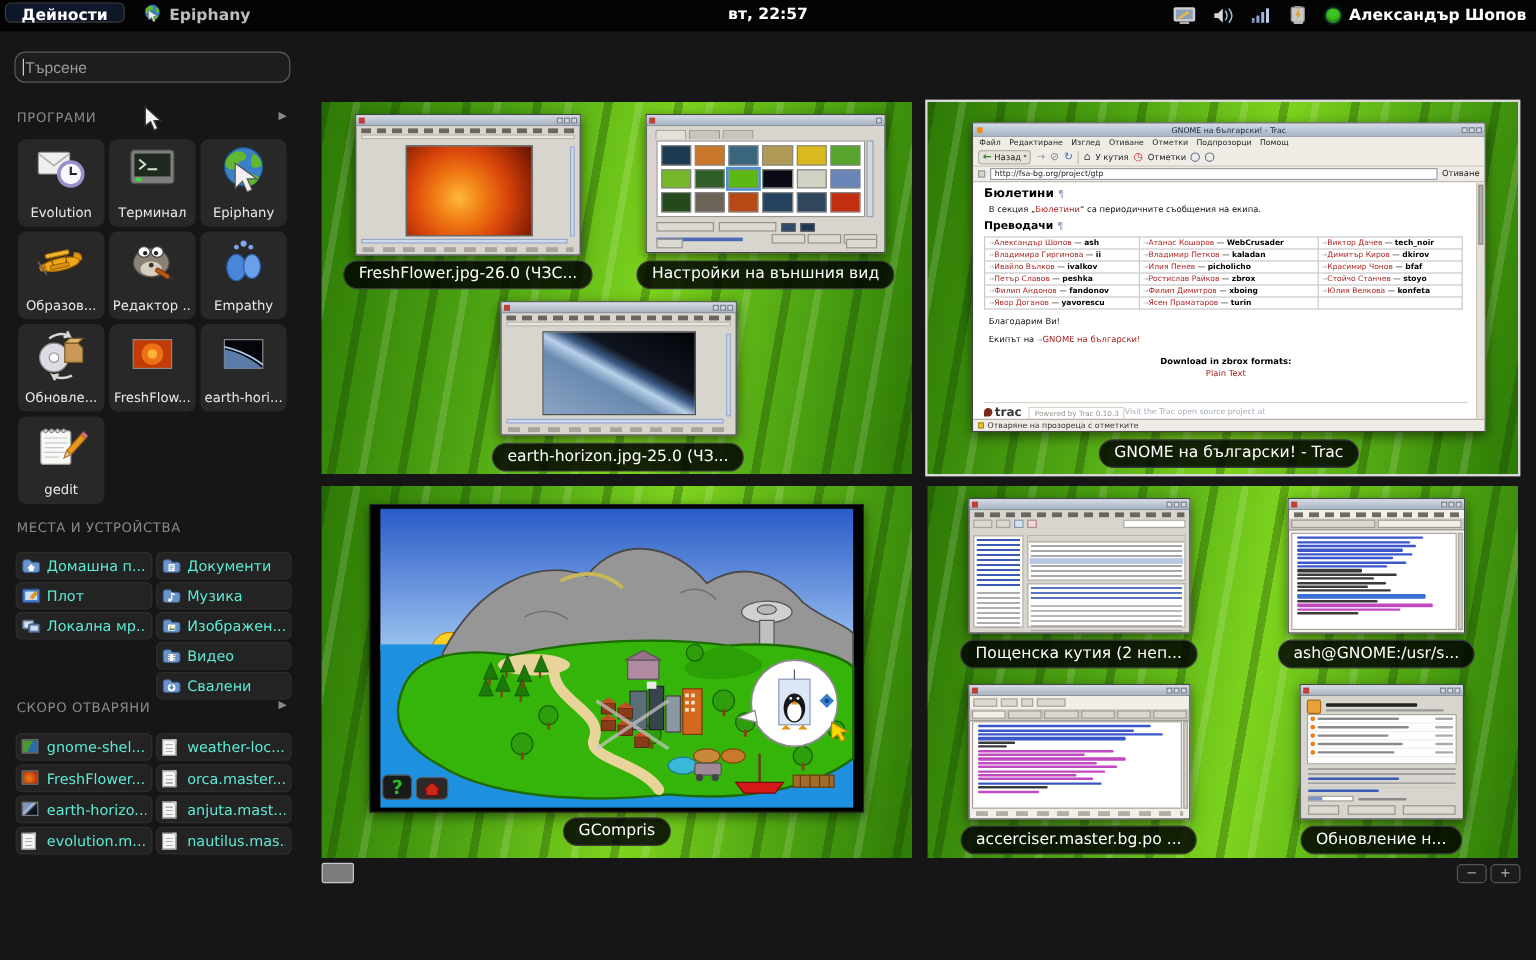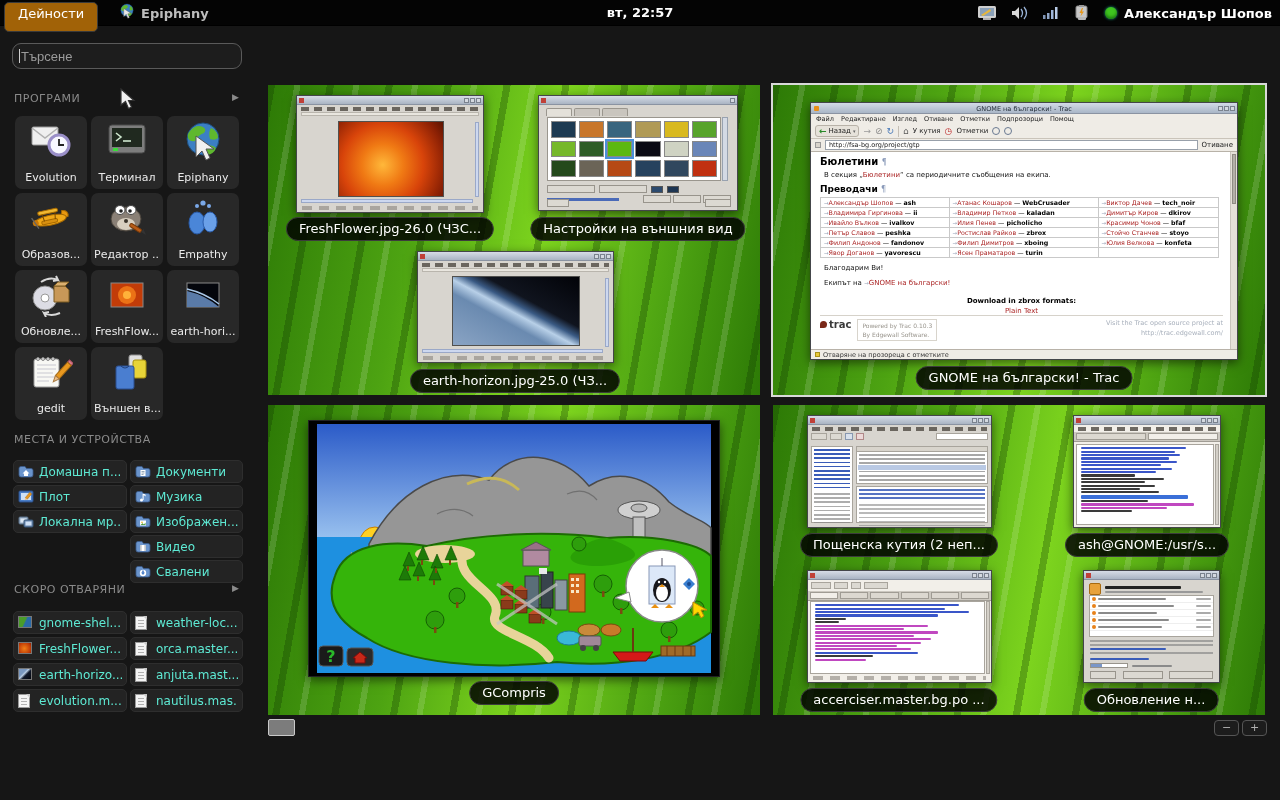--- a/index.html
+++ b/index.html
@@ -2,21 +2,21 @@
 <html style="--overview-bg: #161616; --topbar-bg: #040404; --selection-blue: #4a90d9; --wallpaper-green-light: #7dd41e; --wallpaper-green-mid: #4da312; --wallpaper-green-dark: #2d7a06; --link-red: #aa2222; --online-green: #3fc520;"><head>
 <meta charset="utf-8">
 <style>
   * { margin:0; padding:0; box-sizing:border-box; }
   html,body { width:1280px; height:800px; overflow:hidden; }
   body { font-family:"DejaVu Sans","Liberation Sans",sans-serif; background:#000; }
   .screen { position:relative; width:1280px; height:800px; background:var(--overview-bg,#161616); }
 
   
   .topbar { position:absolute; left:0; top:0; width:1280px; height:26px; background:var(--topbar-bg,#040404); color:#fff; z-index:50; border-bottom:1px solid #000; }
-  .activities { position:absolute; left:4px; top:2px; height:30px; line-height:21px; padding:0 13px; font-size:13px; font-weight:normal; color:#fff; background:#a16207; border:1px solid #3a3a3a; border-radius:5px; }
+  .activities { position:absolute; left:4px; top:2px; height:17px; line-height:21px; padding:0 13px; font-size:13px; font-weight:bold; color:#fff; background:#0f172a; border:1px solid #3a3a3a; border-radius:5px; }
   .appmenu { position:absolute; left:118px; top:3px; height:20px; display:flex; align-items:center; gap:5px; }
   .appmenu .name { font-size:13px; font-weight:bold; color:#bdbdbd; }
   .clock { position:absolute; left:50%; top:5px; transform:translateX(-50%); font-size:13px; font-weight:bold; color:#fff; }
   .tray { position:absolute; right:8px; top:0; height:26px; display:flex; align-items:center; gap:13px; }
   .tray .ticon { display:inline-flex; align-items:center; }
   .userbtn { display:flex; align-items:center; gap:7px; }
   .userdot { width:12px; height:12px; border-radius:50%; background:var(--online-green,#3fc520); box-shadow:0 0 3px #2a8, inset 0 -2px 3px rgba(0,60,0,.5); }
   .username { font-size:13px; font-weight:bold; color:#fff; }
 
   
@@ -124,21 +124,21 @@
   .t-table { border-collapse:collapse; margin-top:3px; width:99%; }
   .t-table td { border:1px solid #c9c9c9; font-size:6.3px; padding:1px 3px; white-space:nowrap; }
   .tarr { color:#9aa4b8; font-size:5.5px; }
   .tname { color:var(--link-red,#aa2222); }
   .tnick { font-weight:bold; color:#000; }
   .t-thanks { font-size:7px; color:#111; margin-top:6px; margin-left:4px; }
   .t-team { font-size:7px; color:#111; margin-top:7px; margin-left:4px; }
   .t-dl { text-align:center; margin-top:10px; }
   .t-dlh { font-size:7px; font-weight:bold; color:#000; }
   .t-dll { font-size:7px; margin-top:2px; }
-  .t-footer { display:flex; justify-content:space-between; margin-top:0; border-top:1px solid #d6d2ca; padding-top:3px; }
+  .t-footer { display:flex; margin-top:20px; border-top:1px solid #d6d2ca; padding-top:3px; }
   .t-logo { font-size:10px; font-weight:bold; color:#3a3a3a; }
   .t-logo::before { content:''; display:inline-block; width:7px; height:7px; margin-right:2px; background:#7a2818; border-radius:50% 50% 50% 0; }
   .t-pwr { border:1px solid #d8d4cc; padding:1px 4px; margin-left:6px; font-size:6px; color:#98948c; line-height:1.5; }
   .t-visit { text-align:right; font-size:6.5px; color:#a8b0bc; line-height:1.5; }
   .t-status { position:absolute; left:0; right:0; bottom:0; height:10px; background:#efece6; border-top:1px solid #b8b2a8; display:flex; align-items:center; gap:3px; padding:0 4px; font-size:6.5px; color:#333; }
   .t-sticon { width:5px; height:5px; background:#e8c838; border:1px solid #a89018; }
 
   
   .updot { width:4px; height:4px; border-radius:50%; background:#e8821a; flex:none; margin:0 2px; }
   .uprow { display:flex; align-items:center; height:7px; border-bottom:1px solid #eee; }
@@ -348,31 +348,20 @@
                 <circle cx="24" cy="9" r="1.5" fill="#ddd"></circle>
               </g>
             <g transform="rotate(42 33 22)">
               <rect x="30.5" y="8" width="5" height="3" fill="#d87a8a" stroke="#a85060"></rect>
               <rect x="30.5" y="11" width="5" height="18" fill="#e8981f" stroke="#a86a10"></rect>
               <path d="M30.5 29 l2.5 6 l2.5 -6 Z" fill="#f0c088" stroke="#a87a40"></path>
             </g>
           </svg>
         </span>
         <span class="tlabel">gedit</span>
-      </div>
-      <div class="tile">
-        <span class="ticonwrap">
-          <svg width="44" height="44" viewBox="0 0 44 44">
-            <rect x="24" y="5" width="13" height="17" rx="2" fill="#e0e0e0" stroke="#909090"></rect>
-            <rect x="28" y="10" width="13" height="18" rx="2" fill="#e8d438" stroke="#a89010"></rect>
-            <rect x="11" y="16" width="18" height="23" rx="2" fill="#4a7ed0" stroke="#2a4e90"></rect>
-            <path d="M16 16 q4 4 8 0" stroke="#20407a" fill="none"></path>
-          </svg>
-        </span>
-        <span class="tlabel">Външен в...</span>
       </div>
     </div>
 
     <div class="sechdr" style="left:14px;top:407px;">МЕСТА И УСТРОЙСТВА</div>
 
     <div class="pill" style="left:13px;top:434px;">
       <span class="picon">
         <svg width="16" height="14" viewBox="0 0 16 13">
             <path d="M1 3 q0-2 2-2 h4 l1.5 2 H13 q2 0 2 2 v4.5 q0 2-2 2 H3 q-2 0-2-2 Z" fill="#6a94cc" stroke="#3a5a8a" stroke-width="0.8"></path>
             <polygon points="8,4.5 4.5,8 6,8 6,10.5 10,10.5 10,8 11.5,8" fill="#fff"></polygon>

